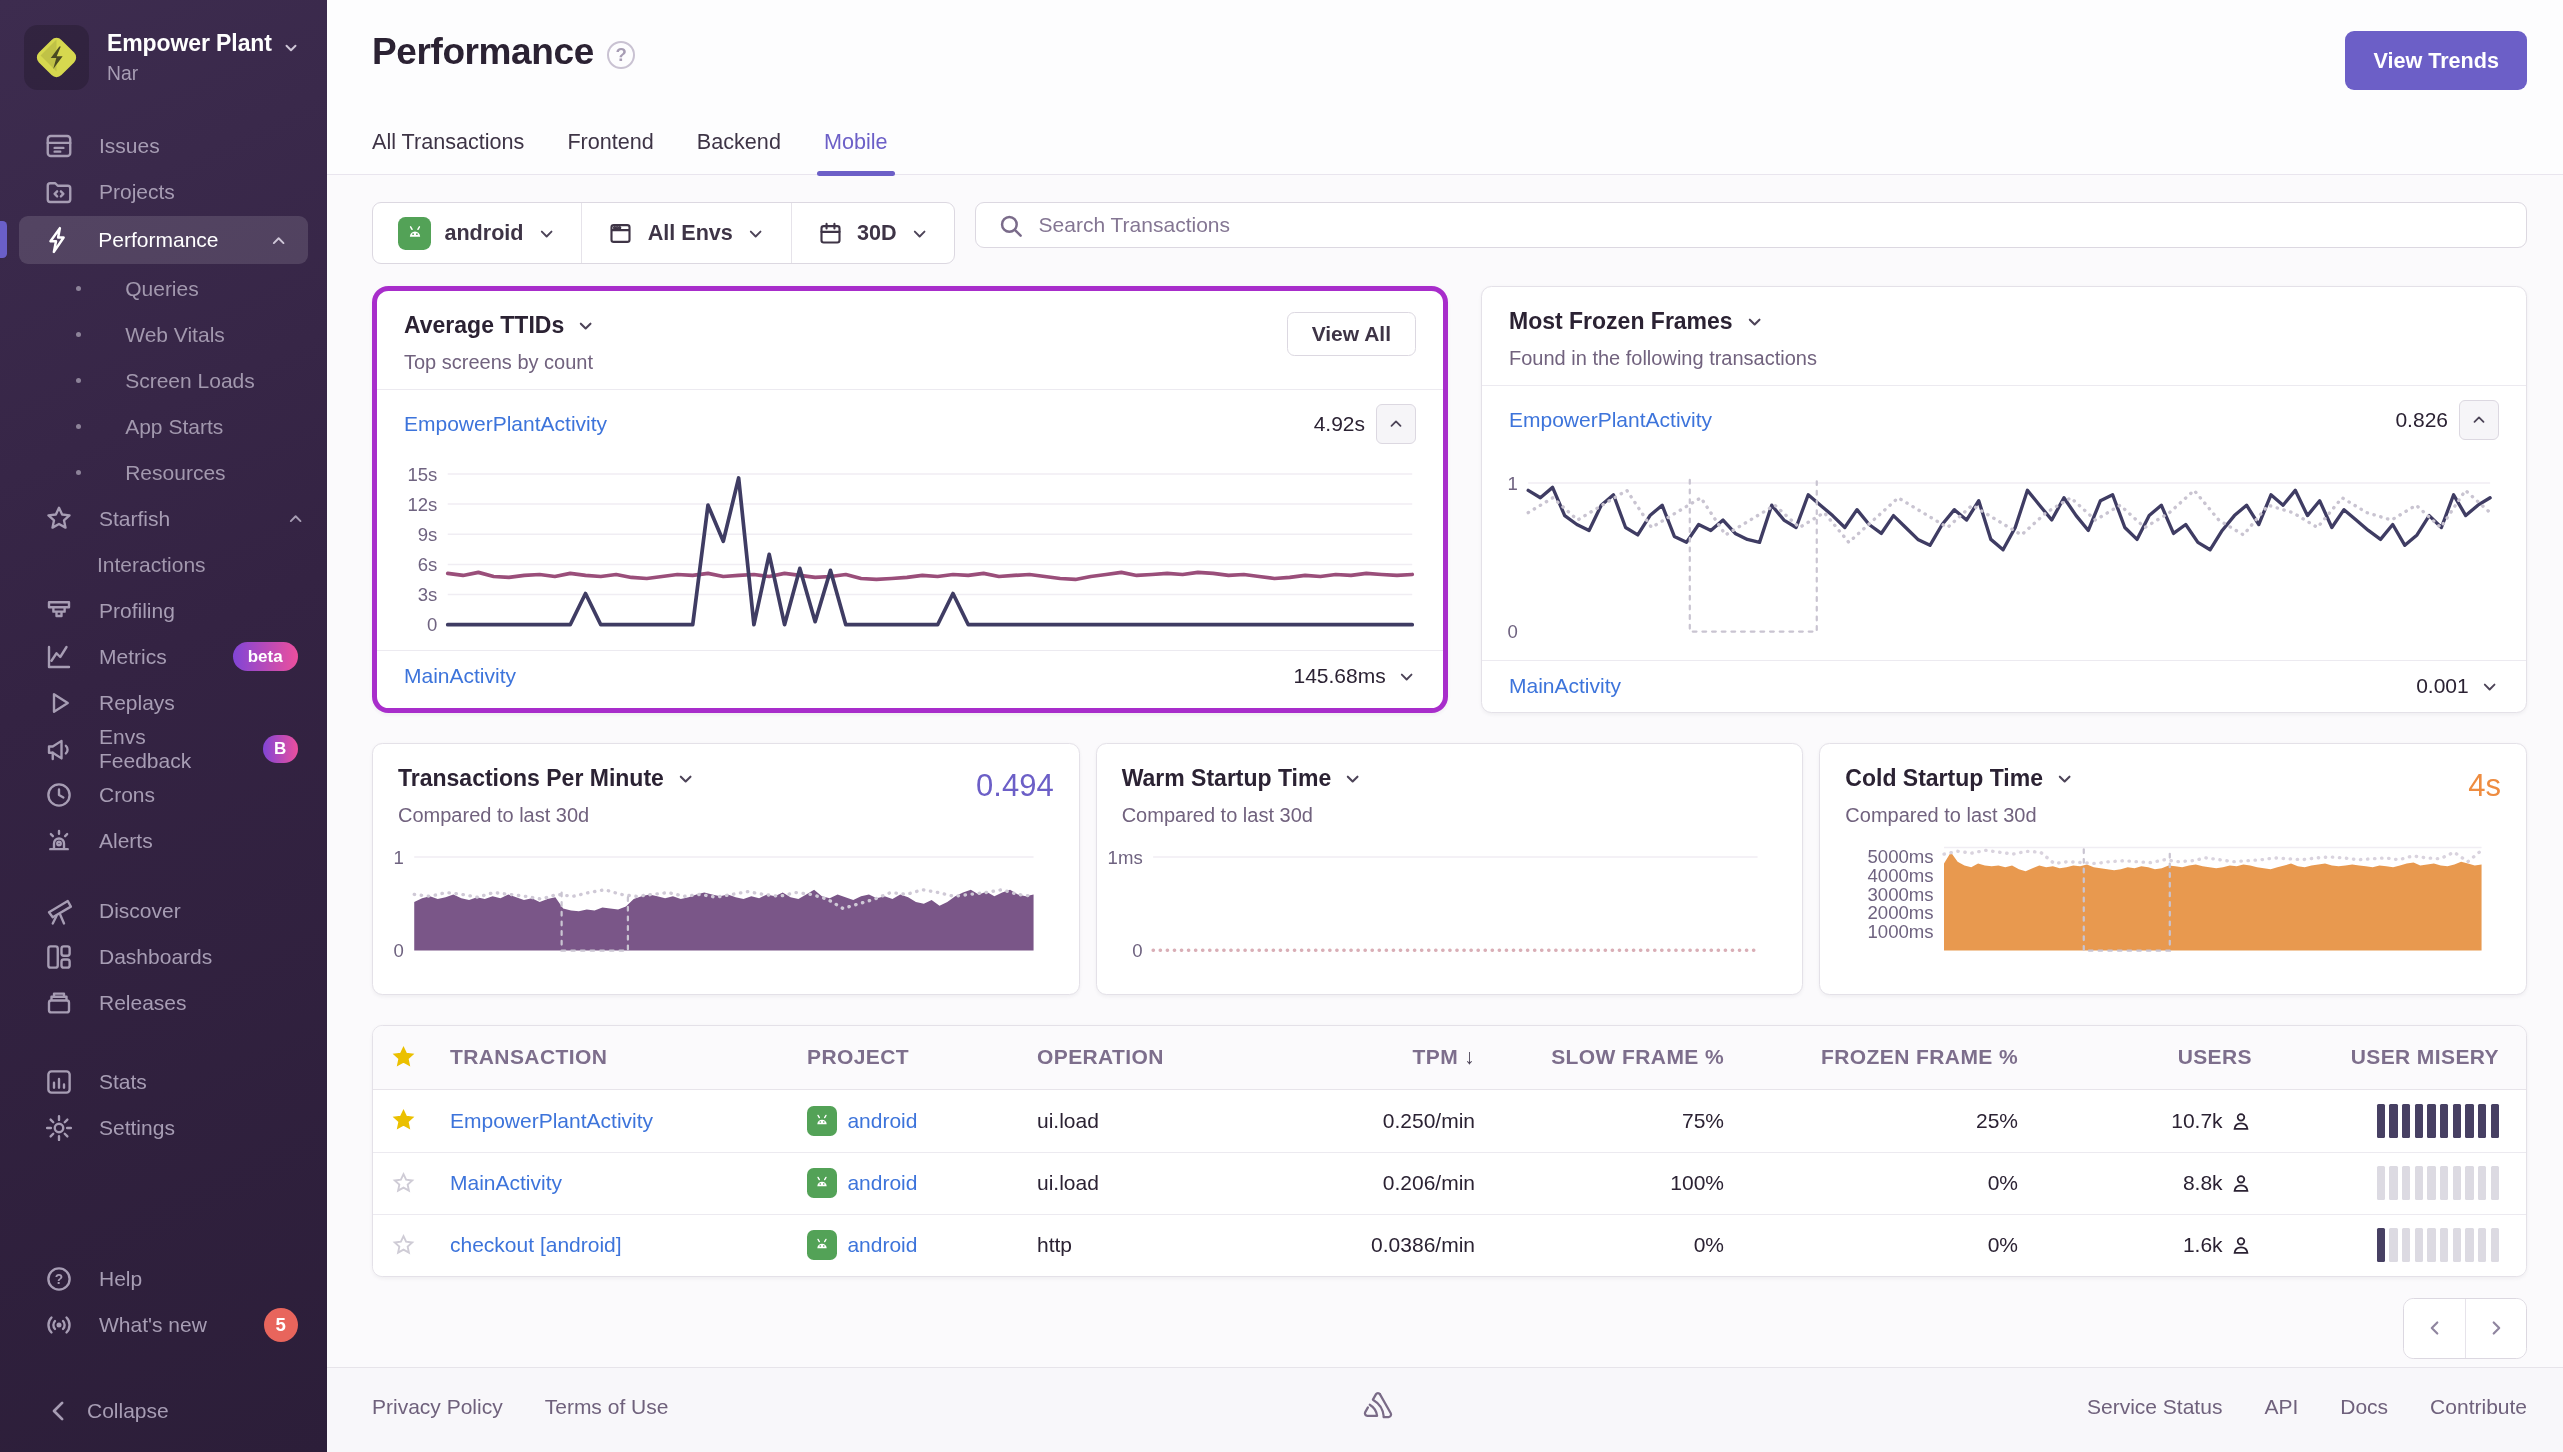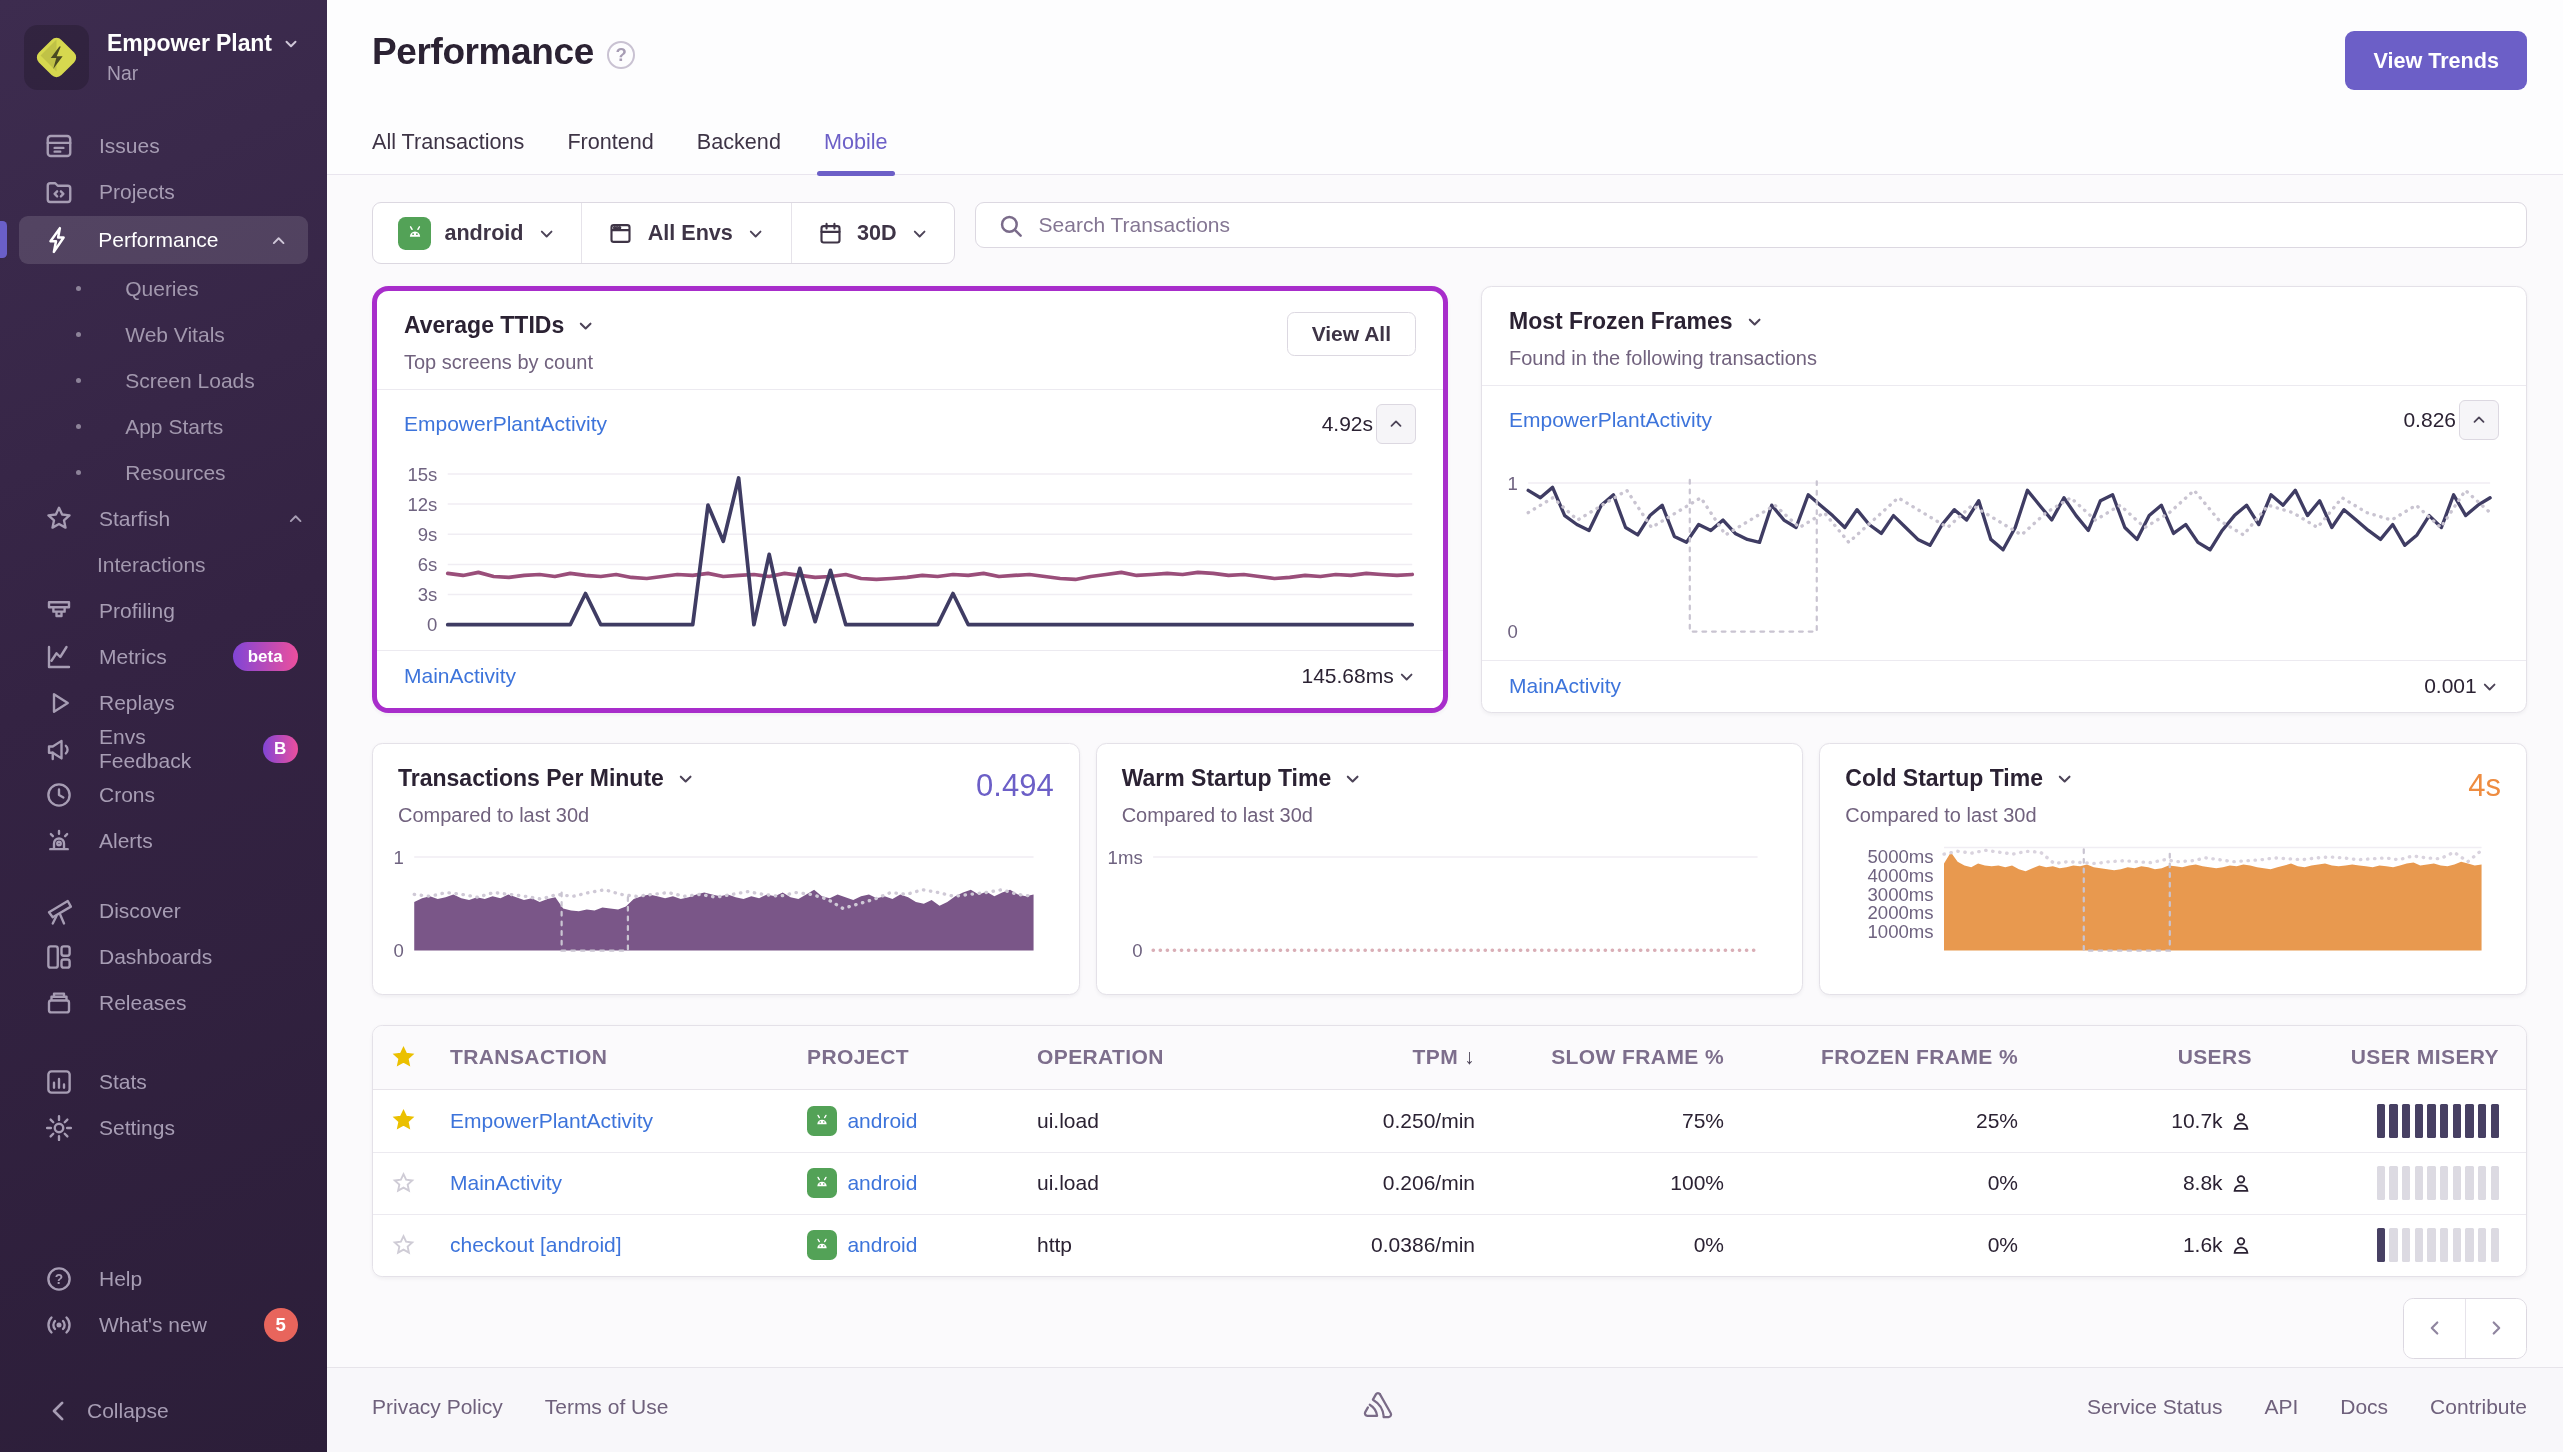--- a/index.html
+++ b/index.html
@@ -3,21 +3,21 @@
 <meta charset="utf-8">
 <style>
   * { box-sizing: border-box; margin: 0; padding: 0; }
   html,body { width:2563px; height:1453px; overflow:hidden; font-family:"Liberation Sans",sans-serif; background:#fbfafc; color:#2b2233; }
   .app { display:flex; width:2563px; height:1453px; }
 
   
   .sidebar { width:327px; flex:none; background:linear-gradient(155deg,#3d2c4f 0%,#342343 45%,#2c1e39 100%); color:#a79db4; display:flex; flex-direction:column; overflow:hidden; }
   .org { display:flex; gap:18px; padding:25px 21px 19.3px 24px; align-items:center; cursor:pointer; }
   .org-logo { width:65px; height:65px; border-radius:13.4px; background:rgba(0,0,0,0.18); display:flex; align-items:center; justify-content:center; flex:none; }
-  .org-name { font-size:23px; font-weight:700; color:#fff; display:flex; align-items:center; gap:10.4px; letter-spacing:-0.1px; }
+  .org-name { font-size:23px; font-weight:700; color:#fff; display:flex; align-items:flex-end; gap:10.4px; letter-spacing:-0.1px; }
   .org-sub { font-size:19.3px; color:#a79db4; margin-top:5.2px; }
   .nav { flex:1; display:flex; flex-direction:column; padding-top:13.4px; }
   .nav-item { position:relative; display:flex; align-items:center; gap:24px; height:46px; padding:0 22px 0 42px; font-size:21px; cursor:pointer; flex:none; }
   .nav-item .ico { width:33px; display:flex; justify-content:center; flex:none; }
   .nav-item.active { margin:1.5px 19.3px; padding:0 19.3px 0 22px; background:rgba(255,255,255,0.13); border-radius:9px; color:#fff; height:48px; }
   .accent { position:absolute; left:-19.3px; top:5.2px; width:7.4px; height:37px; background:#6a5fc8; border-radius:0 4.5px 4.5px 0; }
   .sub-item { display:flex; align-items:center; height:46px; padding-left:76px; font-size:21px; color:#a298ae; cursor:pointer; flex:none; }
   .sub-item .dot { width:5.2px; height:5.2px; border-radius:50%; background:#8d8399; margin-right:44px; flex:none; }
   .sub-item.nodot { padding-left:97px; }
   .chev-right { margin-left:auto; }
@@ -54,21 +54,21 @@
   .row1 { display:grid; grid-template-columns:1076px 1fr; gap:33px; margin-top:22px; align-items:stretch; }
   .panel { background:#fff; border:1.5px solid #e4e1e8; border-radius:10.4px; box-shadow:0 1.5px 3.7px rgba(40,30,60,0.05); overflow:hidden; }
   .panel.highlight { border:5.2px solid #a82dcb; border-radius:16.4px; }
   .panel-head { display:flex; justify-content:space-between; align-items:flex-start; padding:21px 27px 15px; }
   .p-title { font-size:23px; font-weight:700; color:#2b2233; display:flex; align-items:center; gap:12px; }
   .p-sub { font-size:20px; color:#71627e; margin-top:12px; }
   .view-all { border:1.5px solid #dcd8e1; background:#fff; border-radius:7.4px; font-size:21px; font-weight:600; color:#3e3446; height:44px; padding:0 24px; cursor:pointer; }
   .hr { border-top:1.5px solid #eceaf0; }
   .tx-row { display:flex; align-items:center; padding:13.4px 27px; }
   .tx-link { font-size:21px; color:#3d74db; text-decoration:none; cursor:pointer; }
-  .tx-val { margin-left:auto; font-size:21px; color:#2b2233; display:flex; align-items:center; gap:3px; }
+  .tx-val { margin-left:auto; font-size:21px; color:#2b2233; display:flex; align-items:center; gap:11px; }
   .chev-box { width:40px; height:40px; border:1.5px solid #dcd8e1; background:#f6f5f8; border-radius:6px; display:flex; align-items:center; justify-content:center; cursor:pointer; }
   .chart-wrap { padding:3px 15px 3px 12px; }
   .chart text { font-family:"Liberation Sans",sans-serif; font-size:25px; fill:#6f6380; }
 
   .row2 { display:grid; grid-template-columns:repeat(3,1fr); gap:16px; margin-top:30px; }
   .mini-head { display:flex; justify-content:space-between; align-items:flex-start; padding:21px 25px 0; }
   .mini-value { font-size:31px; color:#6c5fc7; margin-top:3px; }
   .mini-value.orange { color:#ee8c40; }
   .mini-chart { padding:12px 21px 18px 10.4px; }
 

